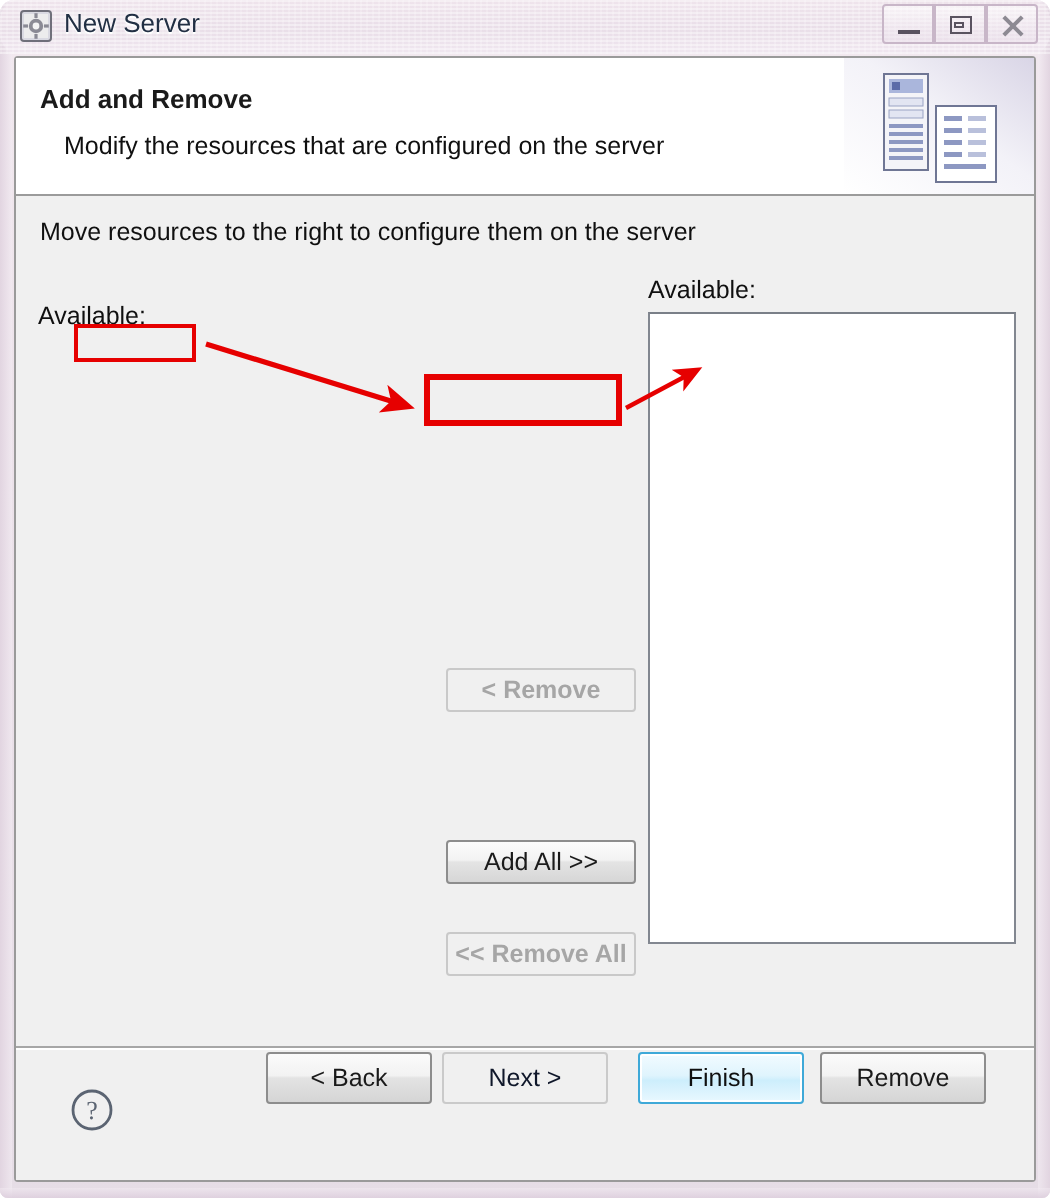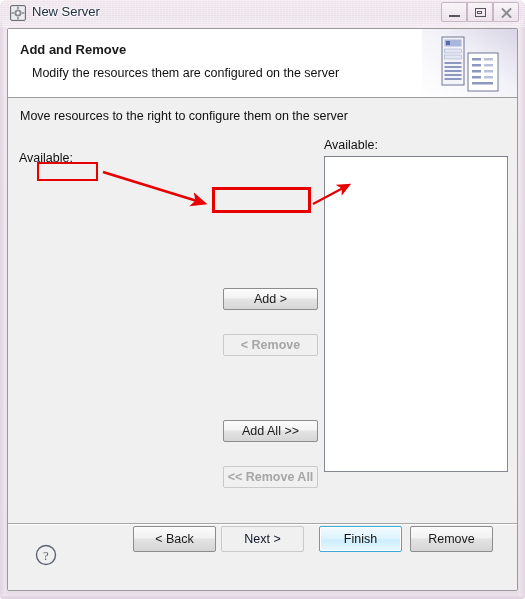--- a/index.html
+++ b/index.html
@@ -241,21 +241,21 @@
     <div class="wbtn" id="btn-close">
       <div class="x1"></div>
       <div class="x2"></div>
     </div>
   </div>
 
   <div id="client">
 
     <div id="wiz-header">
       <div id="wiz-title">Add and Remove</div>
-      <div id="wiz-desc">Modify the resources them are configured on the server</div>
+      <div id="wiz-desc">Modify the resources that are configured on the server</div>
 
       <svg id="wiz-banner" viewBox="0 0 95 68">
         <defs>
           <linearGradient id="bgFade" x1="0" y1="1" x2="1" y2="0">
             <stop offset="0%" stop-color="#ffffff"></stop>
             <stop offset="55%" stop-color="#f3f2f8"></stop>
             <stop offset="100%" stop-color="#d9d5e6"></stop>
           </linearGradient>
         </defs>
         <rect x="0" y="0" width="95" height="68" fill="url(#bgFade)"></rect>
@@ -287,21 +287,20 @@
     <div id="wiz-body">
 
       <div id="instruction">Move resources to the right to configure them on the server</div>
 
       <div id="label-available">Available:</div>
       <div id="label-configured">Available:</div>
 
 
       <div class="listbox" id="list-configured"></div>
 
-      <div class="midbtn enabled" id="btn-add">Add &gt;</div>
       <div class="midbtn disabled" id="btn-remove">&lt; Remove</div>
       <div class="midbtn enabled" id="btn-add-all">Add All &gt;&gt;</div>
       <div class="midbtn disabled" id="btn-remove-all">&lt;&lt; Remove All</div>
 
     </div>
 
     <div id="footer-sep"></div>
     <div id="footer">
 
       <svg id="help-icon" viewBox="0 0 22 22">

